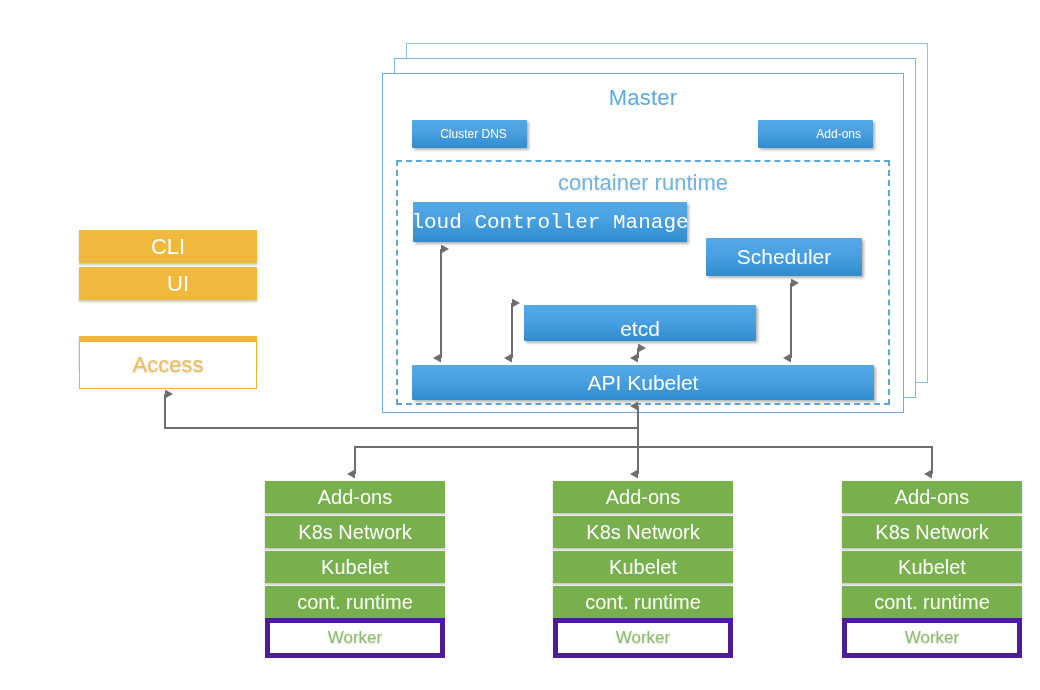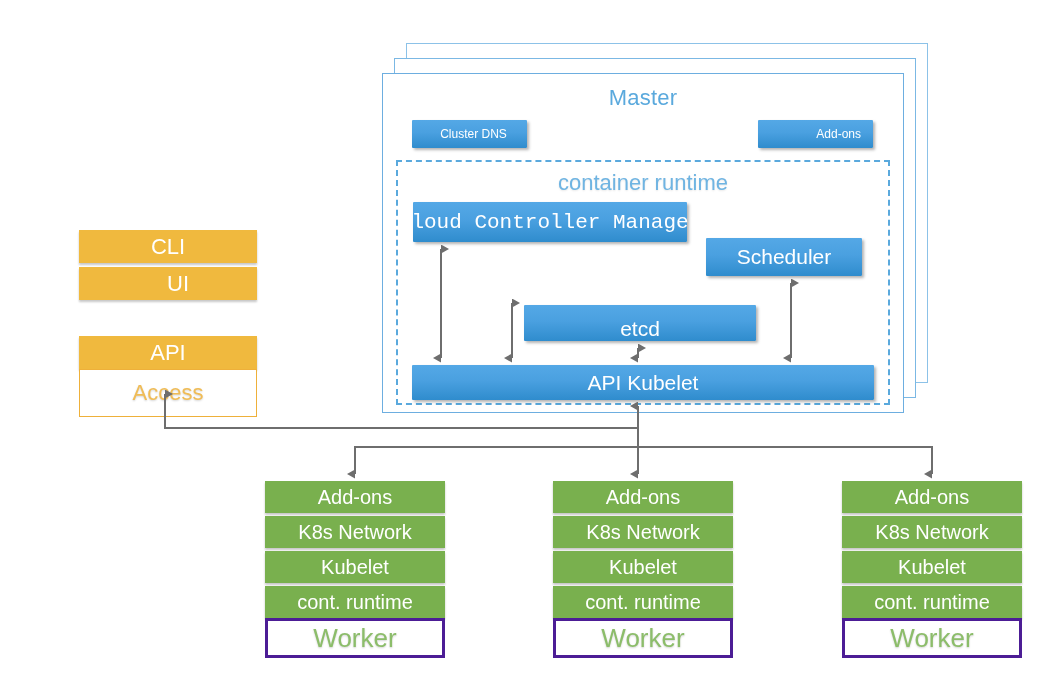--- a/index.html
+++ b/index.html
@@ -103,26 +103,26 @@
     color: #ffffff;
     display: flex;
     align-items: center;
     justify-content: center;
     font-size: 20px;
     box-shadow: 0 2px 2px rgba(0,0,0,.22);
     white-space: nowrap;
   }
   .worker-box {
     background: #ffffff;
-    border: 3px solid #4c1d95;
+    border: 5px solid #4c1d95;
     color: #8cbd6a;
     display: flex;
     align-items: center;
     justify-content: center;
-    font-size: 26px;
+    font-size: 17px;
     text-shadow: 0 1px 2px rgba(0,0,0,.18);
     white-space: nowrap;
   }
 
   
   .conn-svg {
     position: absolute;
     left: 0; top: 0;
     width: 1040px;
     height: 690px;
@@ -169,21 +169,21 @@
 
   <div class="abs orange-box" style="left:79px; top:230px; width:178px; height:33px;">
     <span>CLI</span>
   </div>
   <div class="abs orange-box" style="left:79px; top:267px; width:178px; height:33px;padding-left:20px;">
     <span>UI</span>
   </div>
   <div class="abs orange-box" style="left:79px; top:304px; width:178px; height:33px;margin-top:32px;">
     <span>API</span>
   </div>
-  <div class="abs access-box" style="left:79px; top:341px; width:178px; height:48px;margin-top:28px;">
+  <div class="abs access-box" style="left:79px; top:341px; width:178px; height:48px;">
     <span>Access</span>
   </div>
 
   <div class="abs green-box" style="left:265px; top:481px; width:180px; height:32px;">
     <span>Add-ons</span>
   </div>
   <div class="abs green-box" style="left:265px; top:516px; width:180px; height:32px;">
     <span>K8s Network</span>
   </div>
   <div class="abs green-box" style="left:265px; top:551px; width:180px; height:32px;">

